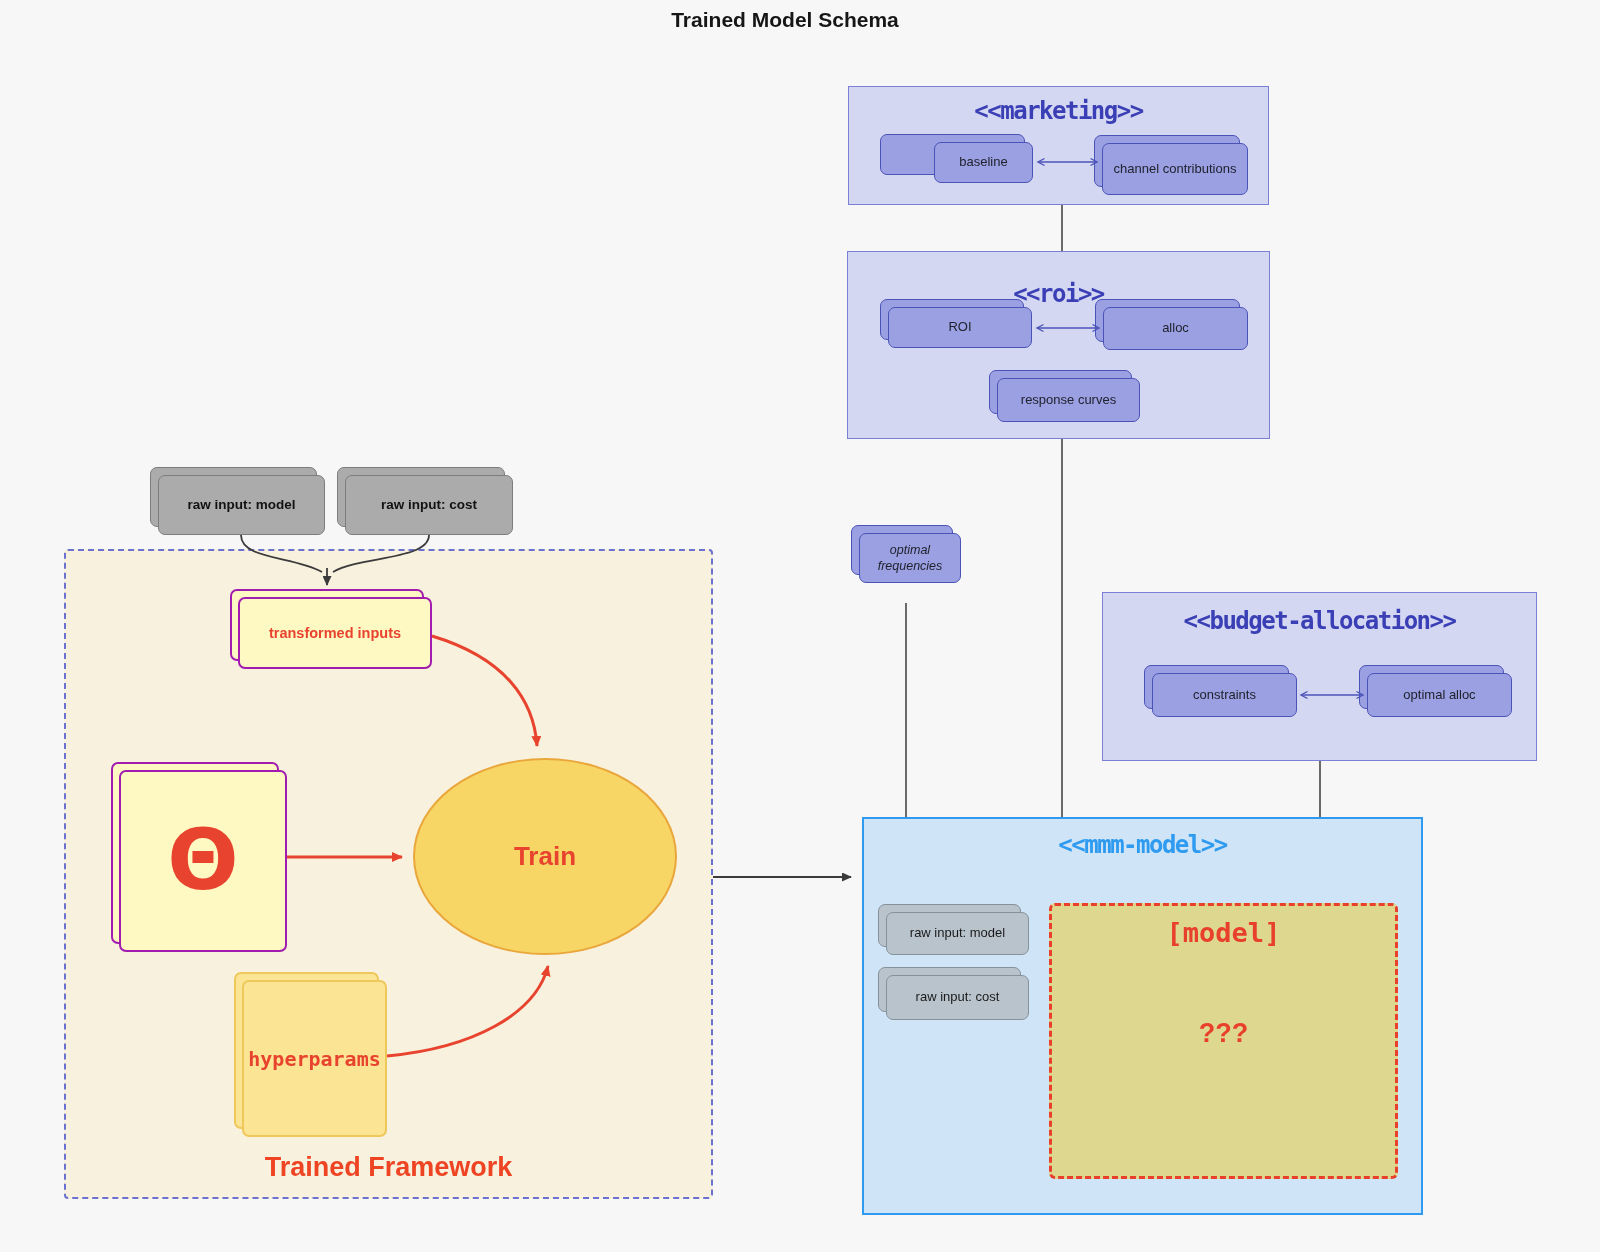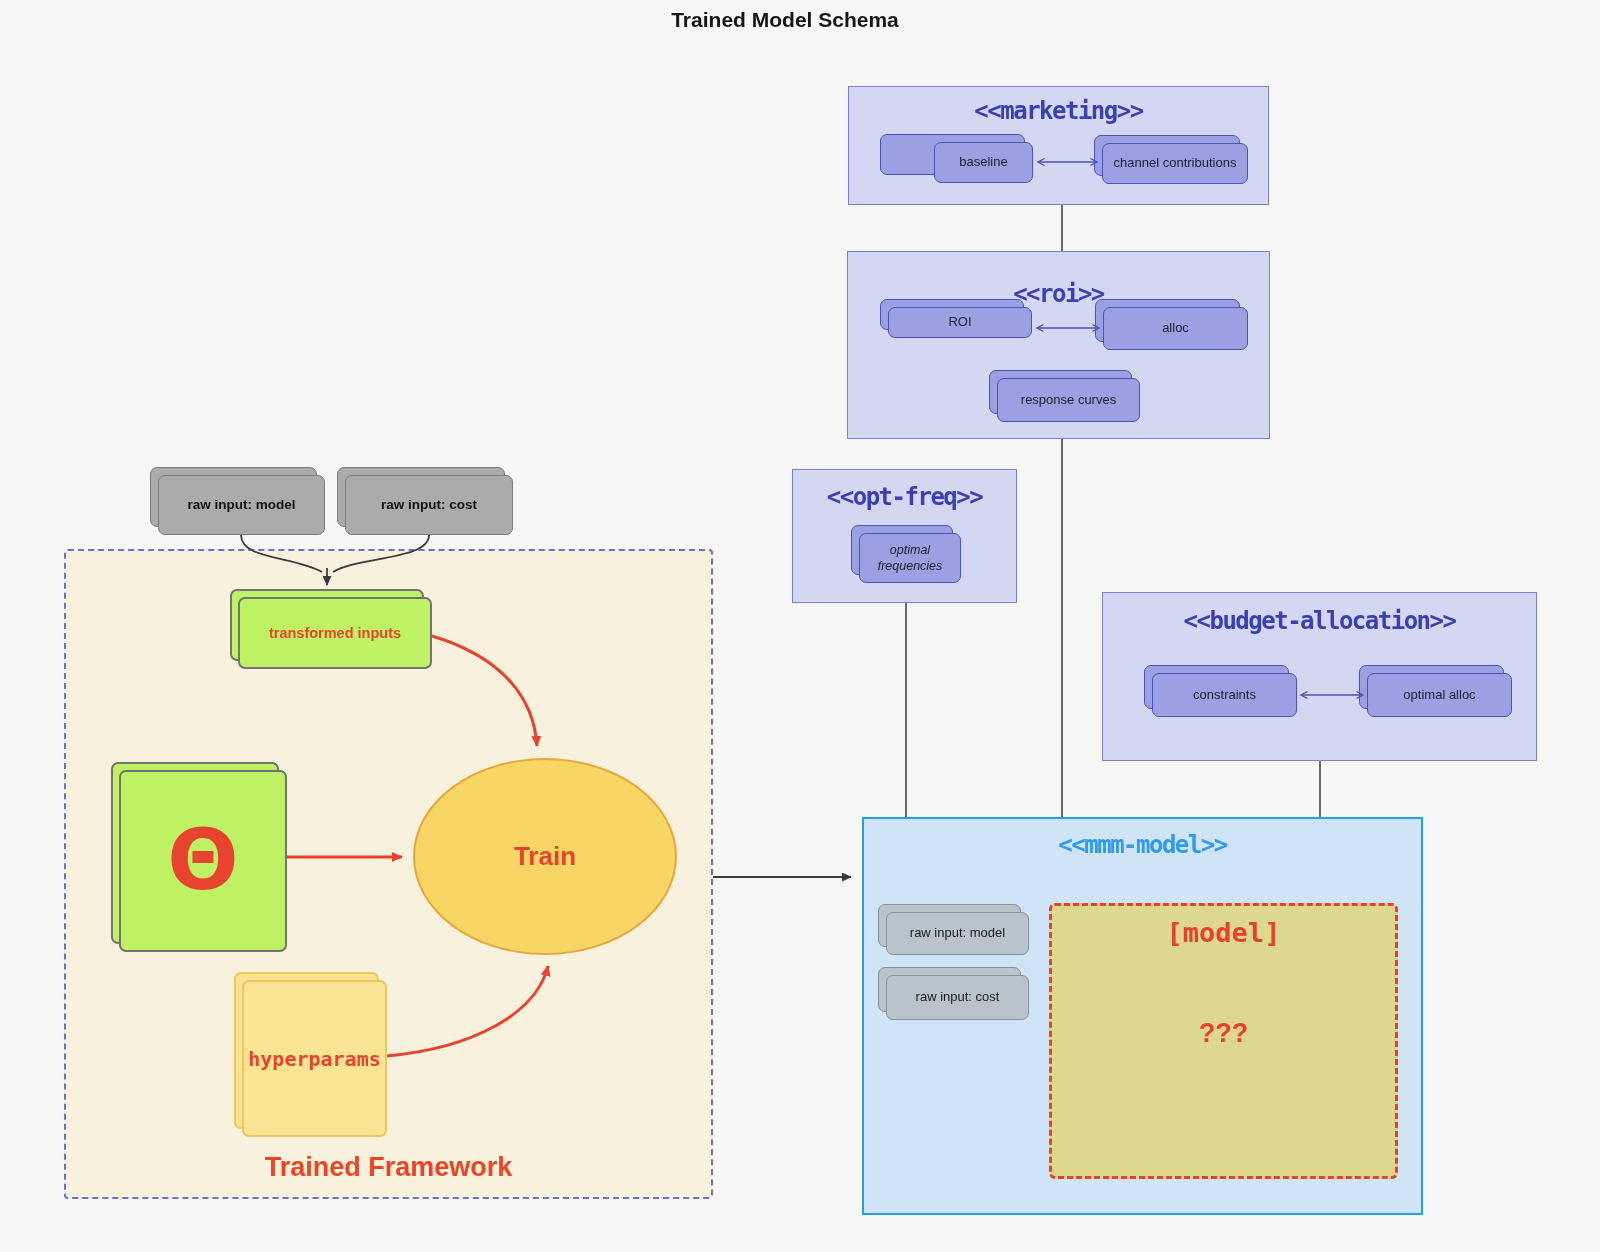--- a/index.html
+++ b/index.html
@@ -38,21 +38,21 @@
     position:relative; width:100%; height:100%;
     display:flex; align-items:center; justify-content:center;
     text-align:center; line-height:1.3;
   }
   .stk.purple .back, .stk.purple .front { background:#9aa0e2; border:1.5px solid #4c53b8; }
   .stk.purple .front { font-size:13px; color:#20222e; }
   .stk.gray .back, .stk.gray .front { background:#ababab; border:1.5px solid #7d7d7d; }
   .stk.gray .front { font-size:13.5px; font-weight:bold; color:#121212; }
   .stk.grayblue .back, .stk.grayblue .front { background:#b9c3cc; border:1.5px solid #86929b; }
   .stk.grayblue .front { font-size:13px; color:#1a1a1a; }
-  .stk.yellow .back, .stk.yellow .front { background:#bef264; border:2px solid #737373; }
+  .stk.yellow .back, .stk.yellow .front { background:#fef9c3; border:2px solid #a21caf; }
   .stk.paleyellow .back, .stk.paleyellow .front { background:#fbe493; border:2px solid #efc85b; }
   .red-bold-sans { font-weight:bold; font-size:14.5px; color:#e8432e; }
   .theta-glyph { font-size:84px; font-weight:bold; color:#e8432e; font-family:"DejaVu Sans", sans-serif; }
   .mono-red { font-family:"DejaVu Sans Mono", monospace; font-weight:bold; font-size:20px; color:#e8432e; }
   
   .ellipse {
     position:absolute; border-radius:50%;
     background:#f8d666; border:2px solid #e9a73b;
     display:flex; align-items:center; justify-content:center;
     font-size:26px; font-weight:bold; color:#e8432e;
@@ -82,47 +82,44 @@
   <div class="framework-label" style="left:64px; top:1152px; width:649px;">Trained Framework</div>
 
   <div class="cbox purple" style="left:848px; top:86px; width:421px; height:119px; padding-top:10px;">
     <div class="cbox-title">&lt;&lt;marketing&gt;&gt;</div>
   </div>
 
   <div class="cbox purple" style="left:847px; top:251px; width:423px; height:188px; padding-top:28px;">
     <div class="cbox-title">&lt;&lt;roi&gt;&gt;</div>
   </div>
 
-  <div class="cbox purple" style="left:792px; top:469px; width:225px; height:134px; padding-top:13px;">
-    <div class="cbox-title">&lt;&lt;opt-freq&gt;&gt;</div>
-  </div>
 
   <div class="cbox purple" style="left:1102px; top:592px; width:435px; height:169px; padding-top:14px;">
     <div class="cbox-title">&lt;&lt;budget-allocation&gt;&gt;</div>
   </div>
 
   <div class="cbox blue" style="left:862px; top:817px; width:561px; height:398px; padding-top:12px;">
     <div class="cbox-title">&lt;&lt;mmm-model&gt;&gt;</div>
   </div>
 
   <div class="model-dashed" style="left:1049px; top:903px; width:349px; height:276px;">
     <div class="model-label">[model]</div>
     <div class="model-unknown">???</div>
   </div>
 
   <div class="stk purple" style="left:888px; top:142px; width:145px; height:41px;padding-left:46px;">
     <div class="back"></div>
     <div class="front">baseline</div>
   </div>
-  <div class="stk purple" style="left:1102px; top:143px; width:146px; height:41px;">
+  <div class="stk purple" style="left:1102px; top:143px; width:146px; height:52px;">
     <div class="back"></div>
     <div class="front">channel contributions</div>
   </div>
 
-  <div class="stk purple" style="left:888px; top:307px; width:144px; height:31px;">
+  <div class="stk purple" style="left:888px; top:307px; width:144px; height:41px;">
     <div class="back"></div>
     <div class="front">ROI</div>
   </div>
   <div class="stk purple" style="left:1103px; top:307px; width:145px; height:43px;">
     <div class="back"></div>
     <div class="front">alloc</div>
   </div>
   <div class="stk purple" style="left:997px; top:378px; width:143px; height:44px;">
     <div class="back"></div>
     <div class="front">response curves</div>

